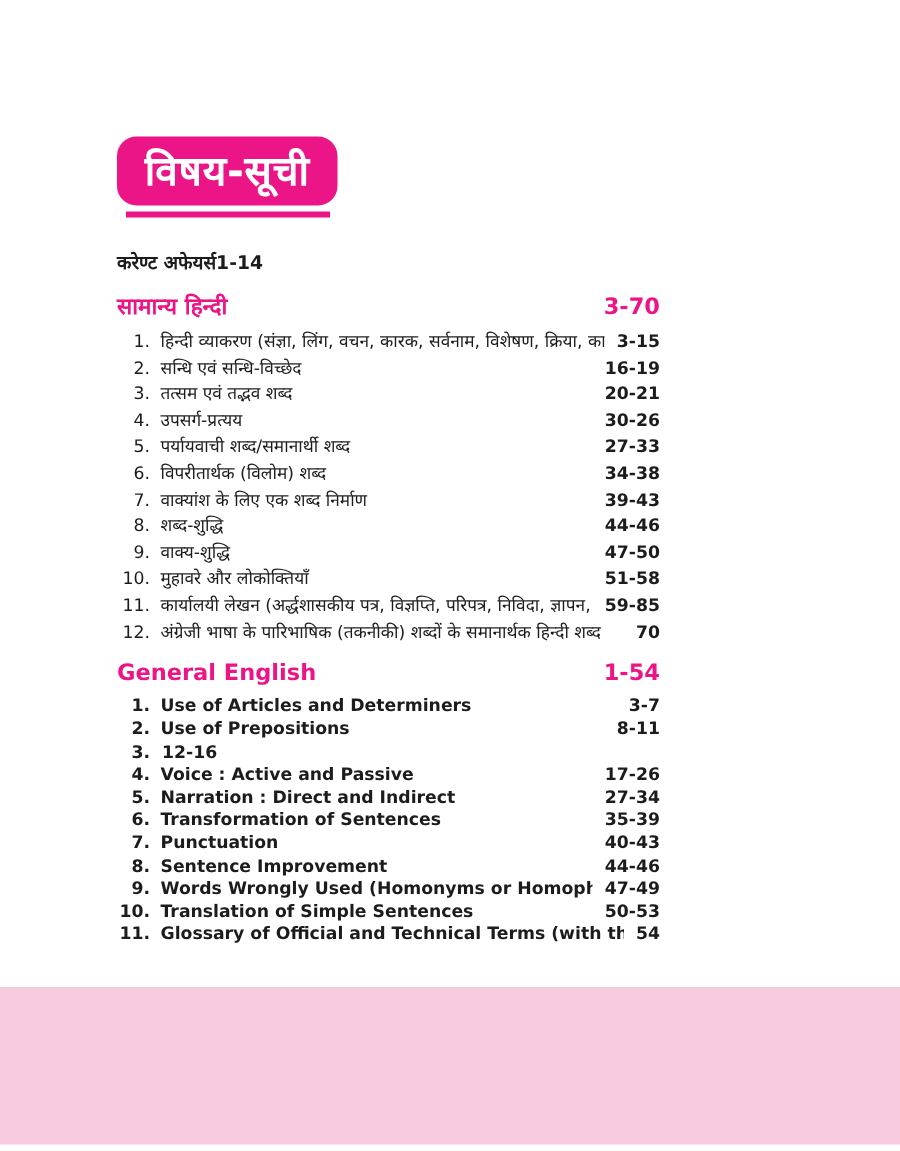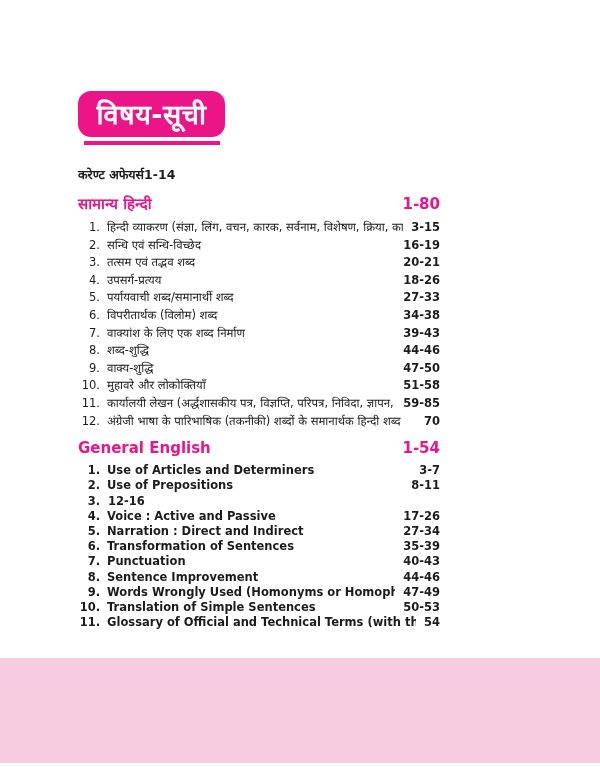--- a/index.html
+++ b/index.html
@@ -123,42 +123,42 @@
 
   <div class="toc">
     <div class="ca-row">
       <span>करेण्ट अफेयर्स</span>
       <span>1-14</span>
     </div>
     <div id="sections">
         <div class="section section-0">
           <div class="section-header">
             <span class="section-title">सामान्य हिन्दी</span>
-            <span class="section-pages">1-80</span>
+            <span class="section-pages">3-70</span>
           </div>
           <div class="items">
             <div class="item">
               <span class="num">1.</span>
               <span class="label">हिन्दी व्याकरण (संज्ञा, लिंग, वचन, कारक, सर्वनाम, विशेषण, क्रिया, काल, अव्यय)</span>
               <span class="pages">3-15</span>
             </div>
             <div class="item">
               <span class="num">2.</span>
               <span class="label">सन्धि एवं सन्धि-विच्छेद</span>
               <span class="pages">16-19</span>
             </div>
             <div class="item">
               <span class="num">3.</span>
               <span class="label">तत्सम एवं तद्भव शब्द</span>
               <span class="pages">20-21</span>
             </div>
             <div class="item">
               <span class="num">4.</span>
               <span class="label">उपसर्ग-प्रत्यय</span>
-              <span class="pages">18-26</span>
+              <span class="pages">30-26</span>
             </div>
             <div class="item">
               <span class="num">5.</span>
               <span class="label">पर्यायवाची शब्द/समानार्थी शब्द</span>
               <span class="pages">27-33</span>
             </div>
             <div class="item">
               <span class="num">6.</span>
               <span class="label">विपरीतार्थक (विलोम) शब्द</span>
               <span class="pages">34-38</span>

